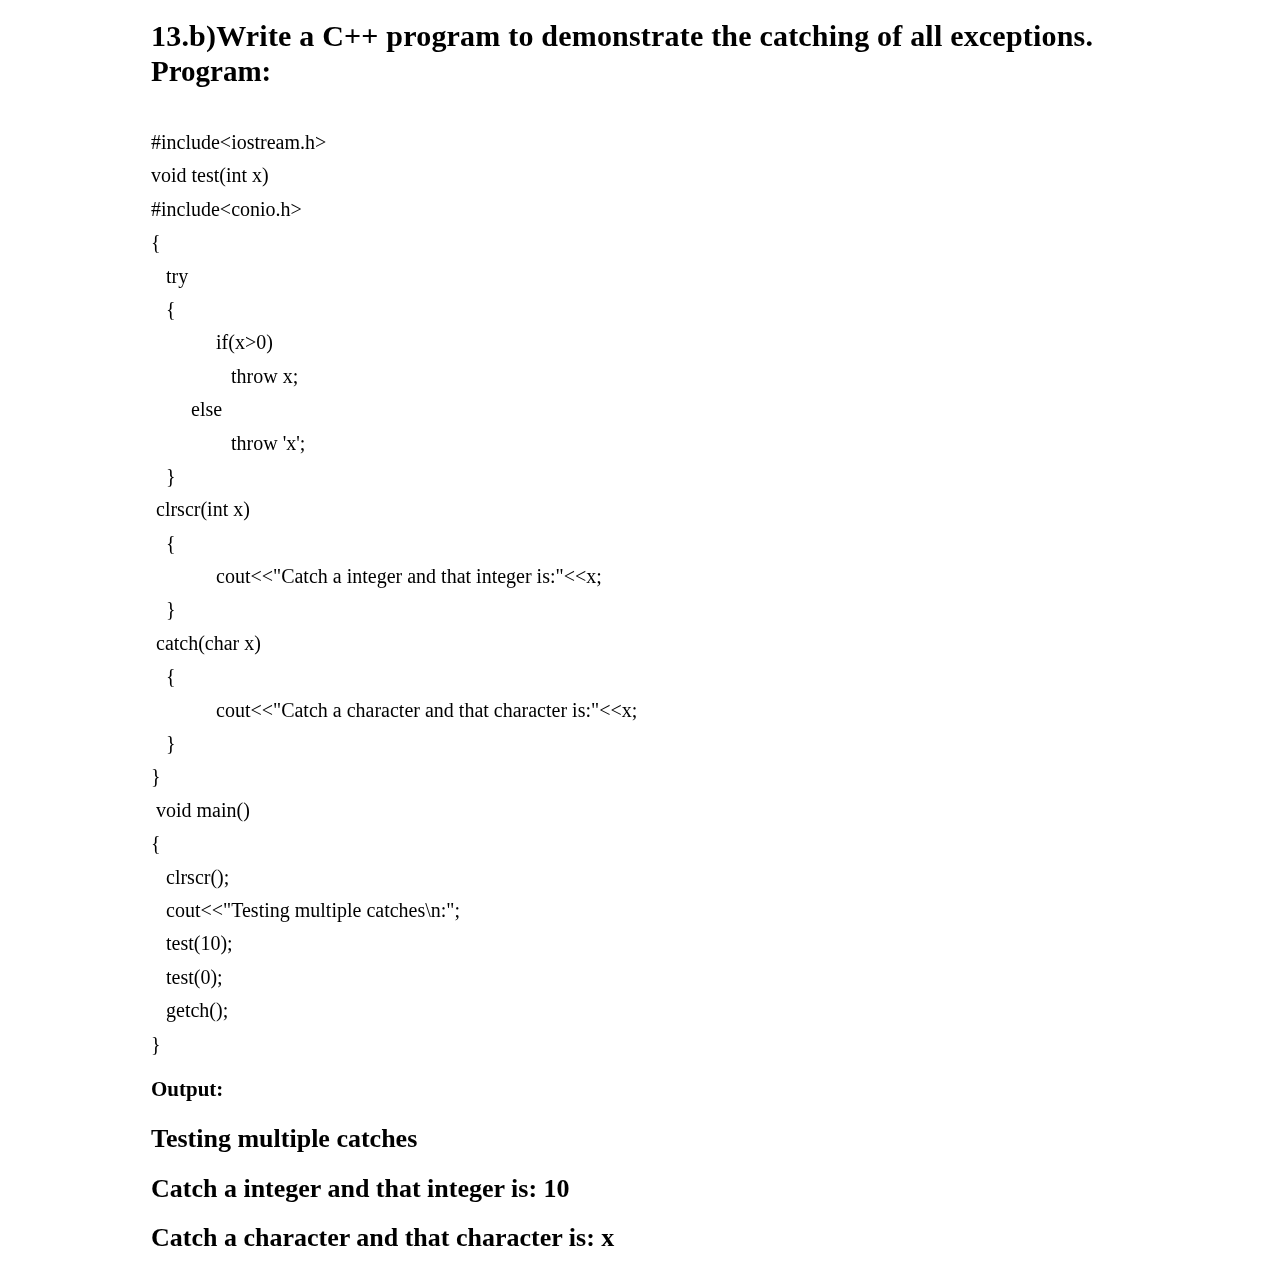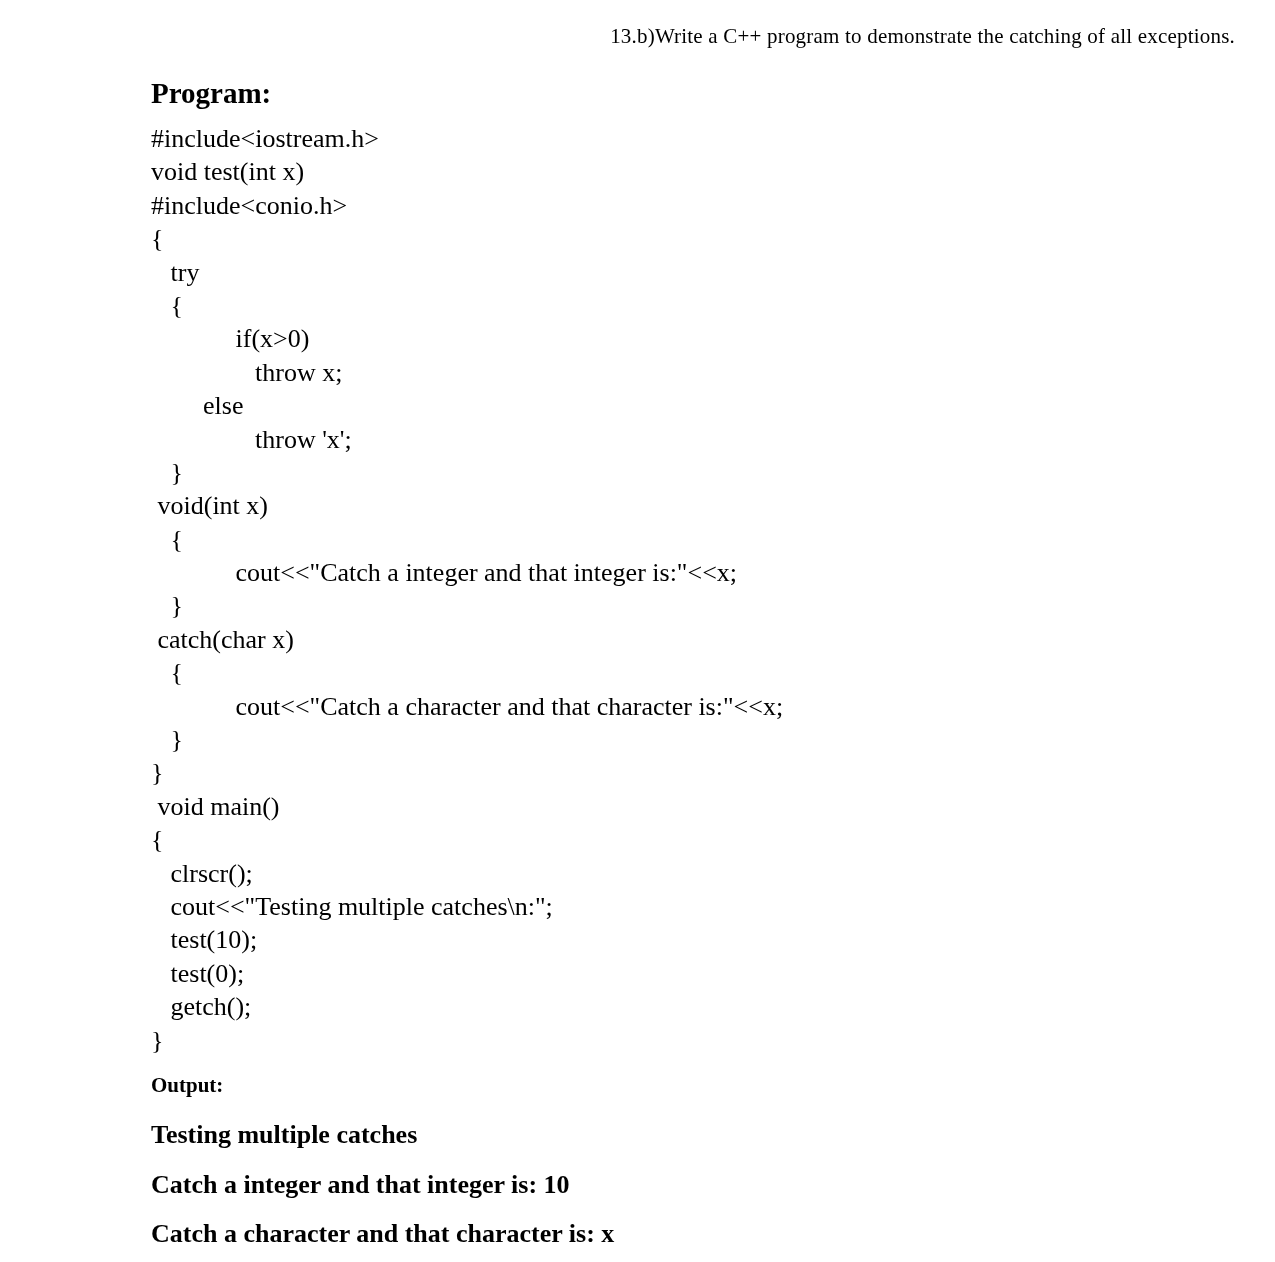--- a/index.html
+++ b/index.html
@@ -13,38 +13,36 @@
     height: 1262px;
     background: #ffffff;
     color: #000000;
     font-family: "Liberation Serif", serif;
     overflow: hidden;
     box-sizing: border-box;
     padding: 18px 40px 0 151px;
   }
   .question-title {
     margin: 0;
-    font-size: 21px;
-    font-weight: normal;
+    font-size: 30px;
+    font-weight: bold;
     line-height: 36px;
     letter-spacing: 0.2px;
-    text-align: right;
   }
   .section-heading {
     margin: 0;
     font-size: 29px;
     font-weight: bold;
     line-height: 34px;
   }
   .program-heading {
-    margin-top: 22px;
   }
   .code-block {
-    margin-top: 12px;
-    font-size: 26px;
+    margin-top: 38px;
+    font-size: 20px;
     line-height: 33.4px;
   }
   .code-line {
     white-space: pre;
     height: 33.4px;
   }
   .output-heading {
     font-size: 21px;
     line-height: 33.4px;
     margin-top: 12px;
@@ -72,21 +70,21 @@
       <div class="code-line">void test(int x)</div>
       <div class="code-line">#include&lt;conio.h&gt;</div>
       <div class="code-line">{</div>
       <div class="code-line">   try</div>
       <div class="code-line">   {</div>
       <div class="code-line">             if(x&gt;0)</div>
       <div class="code-line">                throw x;</div>
       <div class="code-line">        else</div>
       <div class="code-line">                throw 'x';</div>
       <div class="code-line">   }</div>
-      <div class="code-line"> void(int x)</div>
+      <div class="code-line"> clrscr(int x)</div>
       <div class="code-line">   {</div>
       <div class="code-line">             cout&lt;&lt;"Catch a integer and that integer is:"&lt;&lt;x;</div>
       <div class="code-line">   }</div>
       <div class="code-line"> catch(char x)</div>
       <div class="code-line">   {</div>
       <div class="code-line">             cout&lt;&lt;"Catch a character and that character is:"&lt;&lt;x;</div>
       <div class="code-line">   }</div>
       <div class="code-line">}</div>
       <div class="code-line"> void main()</div>
       <div class="code-line">{</div>

